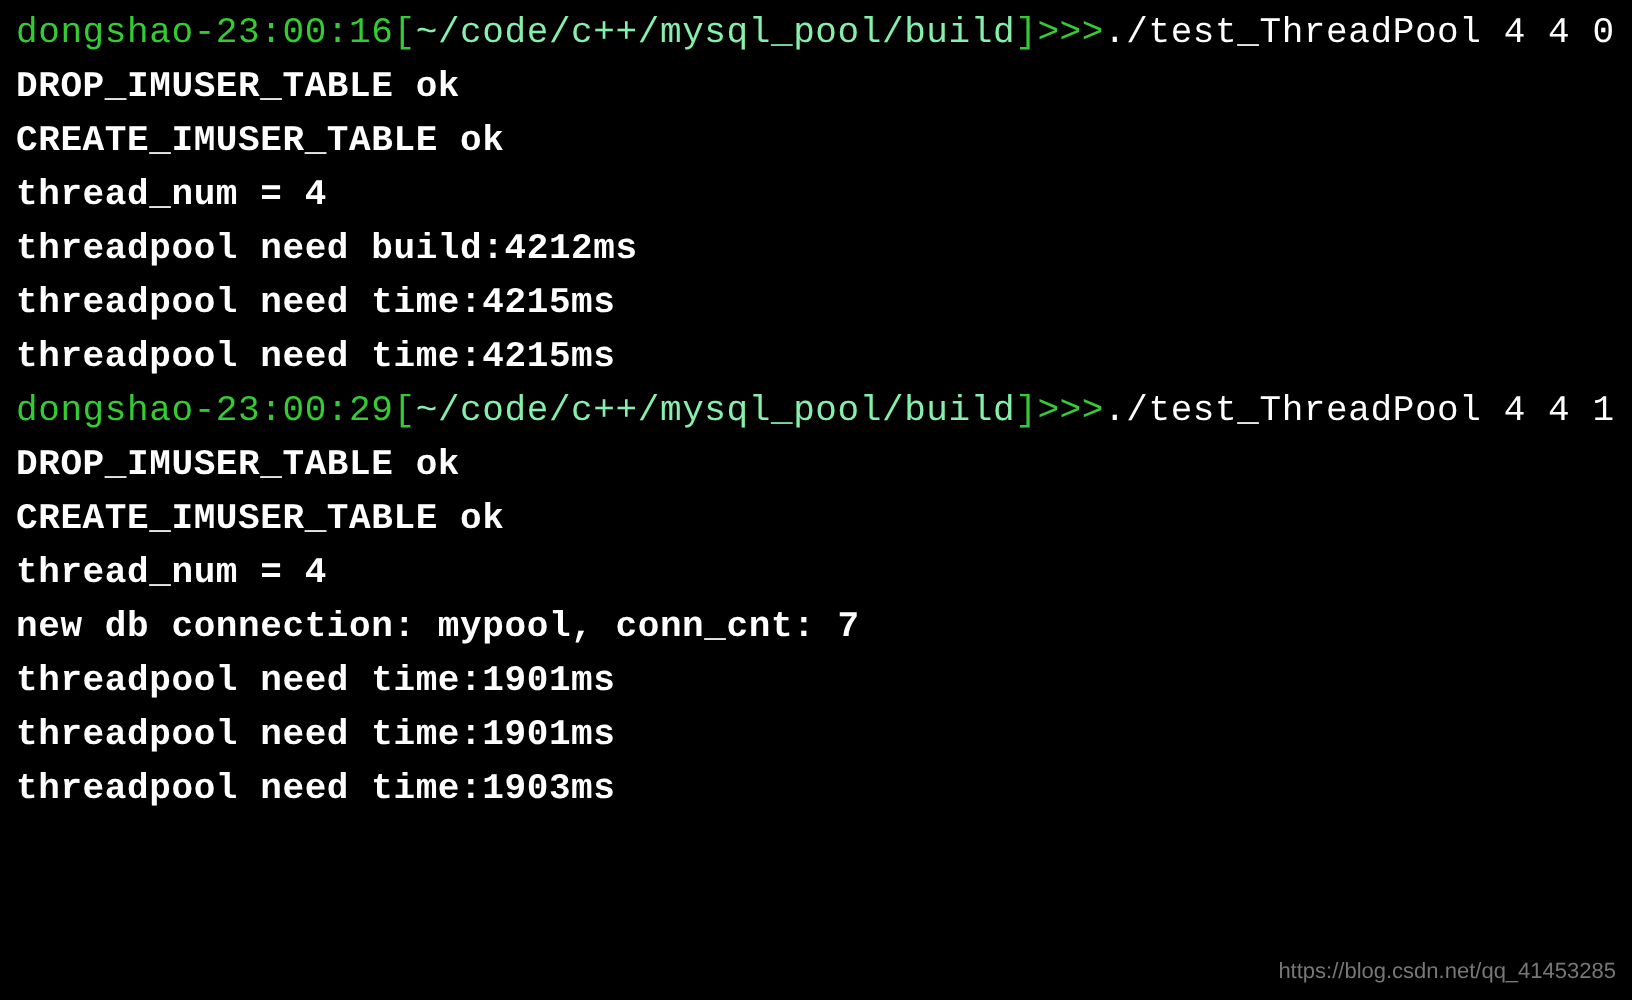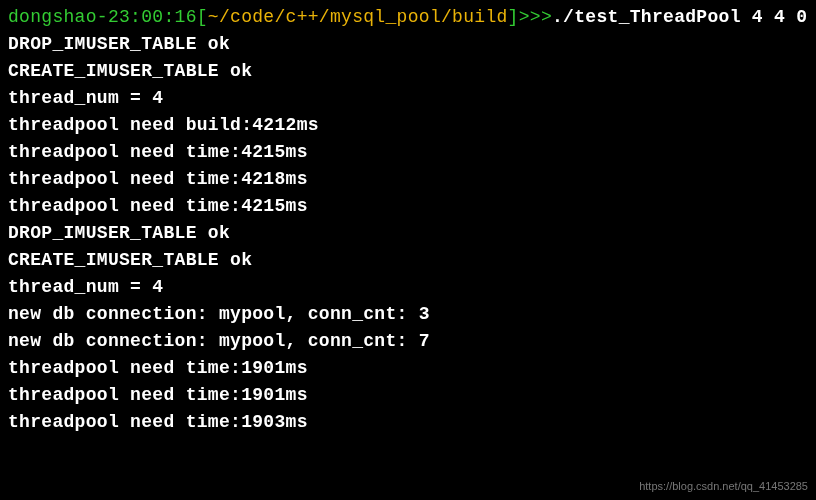--- a/index.html
+++ b/index.html
@@ -21,29 +21,28 @@
     }
     .terminal-line {
       white-space: pre;
       letter-spacing: 0.3px;
     }
     .prompt-user {
       color: #33cc33;
       font-family: Liberation Mono, monospace;
     }
     .prompt-path {
-      color: #eab308;
+      color: #86efac;
       margin-top: 16px;
     }
     .prompt-arrows {
       color: #33cc33;
     }
     .command {
       color: #ffffff;
-      font-weight: bold;
     }
     .output {
       color: #ffffff;
       font-weight: bold;
     }
     .watermark {
       position: absolute;
       bottom: 6px;
       right: 8px;
       font-size: 11px;
@@ -56,25 +55,24 @@
 </head>
 <body>
 
 <div id="terminal">
     <div class="terminal-line"><span class="prompt-user">dongshao-23:00:16[</span><span class="prompt-path">~/code/c++/mysql_pool/build</span><span class="prompt-user">]</span><span class="prompt-arrows">&gt;&gt;&gt;</span><span class="command">./test_ThreadPool 4 4 0</span></div>
     <div class="terminal-line"><span class="output">DROP_IMUSER_TABLE ok</span></div>
     <div class="terminal-line"><span class="output">CREATE_IMUSER_TABLE ok</span></div>
     <div class="terminal-line"><span class="output">thread_num = 4</span></div>
     <div class="terminal-line"><span class="output">threadpool need build:4212ms</span></div>
     <div class="terminal-line"><span class="output">threadpool need time:4215ms</span></div>
-    <div class="terminal-line"><span class="output">threadpool need time:4218ms</span></div>
     <div class="terminal-line"><span class="output">threadpool need time:4215ms</span></div>
+    <div class="terminal-line"><span class="prompt-user">dongshao-23:00:29[</span><span class="prompt-path">~/code/c++/mysql_pool/build</span><span class="prompt-user">]</span><span class="prompt-arrows">&gt;&gt;&gt;</span><span class="command">./test_ThreadPool 4 4 1</span></div>
     <div class="terminal-line"><span class="output">DROP_IMUSER_TABLE ok</span></div>
     <div class="terminal-line"><span class="output">CREATE_IMUSER_TABLE ok</span></div>
     <div class="terminal-line"><span class="output">thread_num = 4</span></div>
-    <div class="terminal-line"><span class="output">new db connection: mypool, conn_cnt: 3</span></div>
     <div class="terminal-line"><span class="output">new db connection: mypool, conn_cnt: 7</span></div>
     <div class="terminal-line"><span class="output">threadpool need time:1901ms</span></div>
     <div class="terminal-line"><span class="output">threadpool need time:1901ms</span></div>
     <div class="terminal-line"><span class="output">threadpool need time:1903ms</span></div>
   </div>
 
 <div class="watermark">https://blog.csdn.net/qq_41453285</div>
 
 </body></html>

